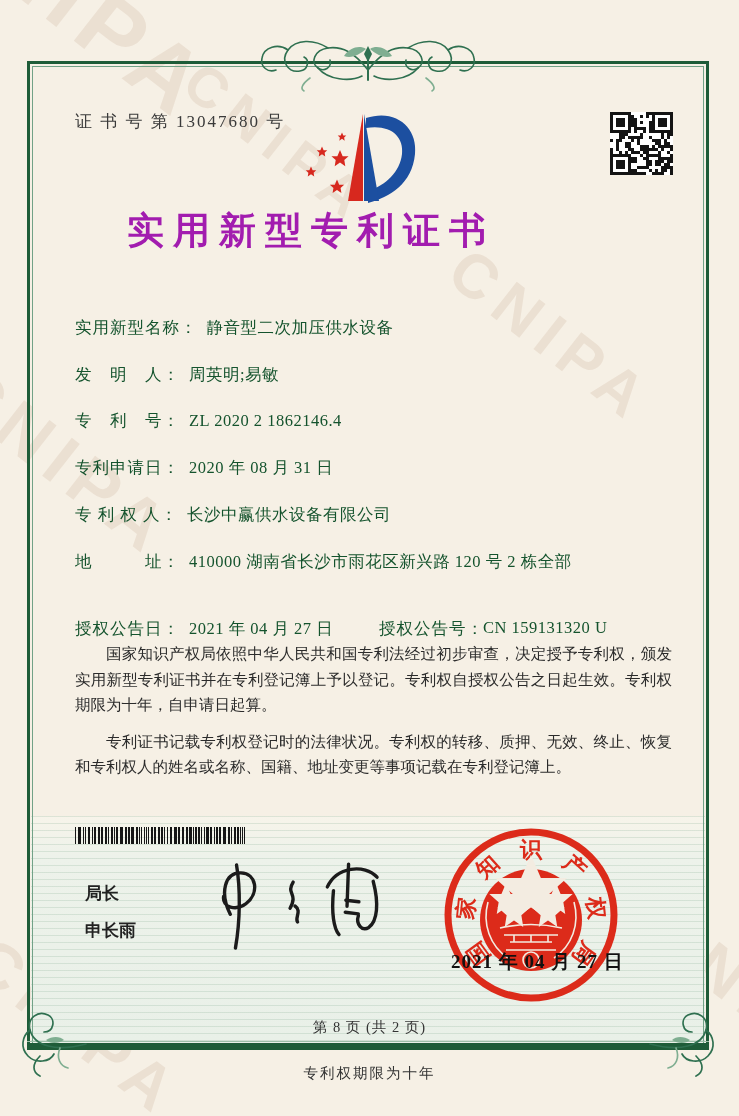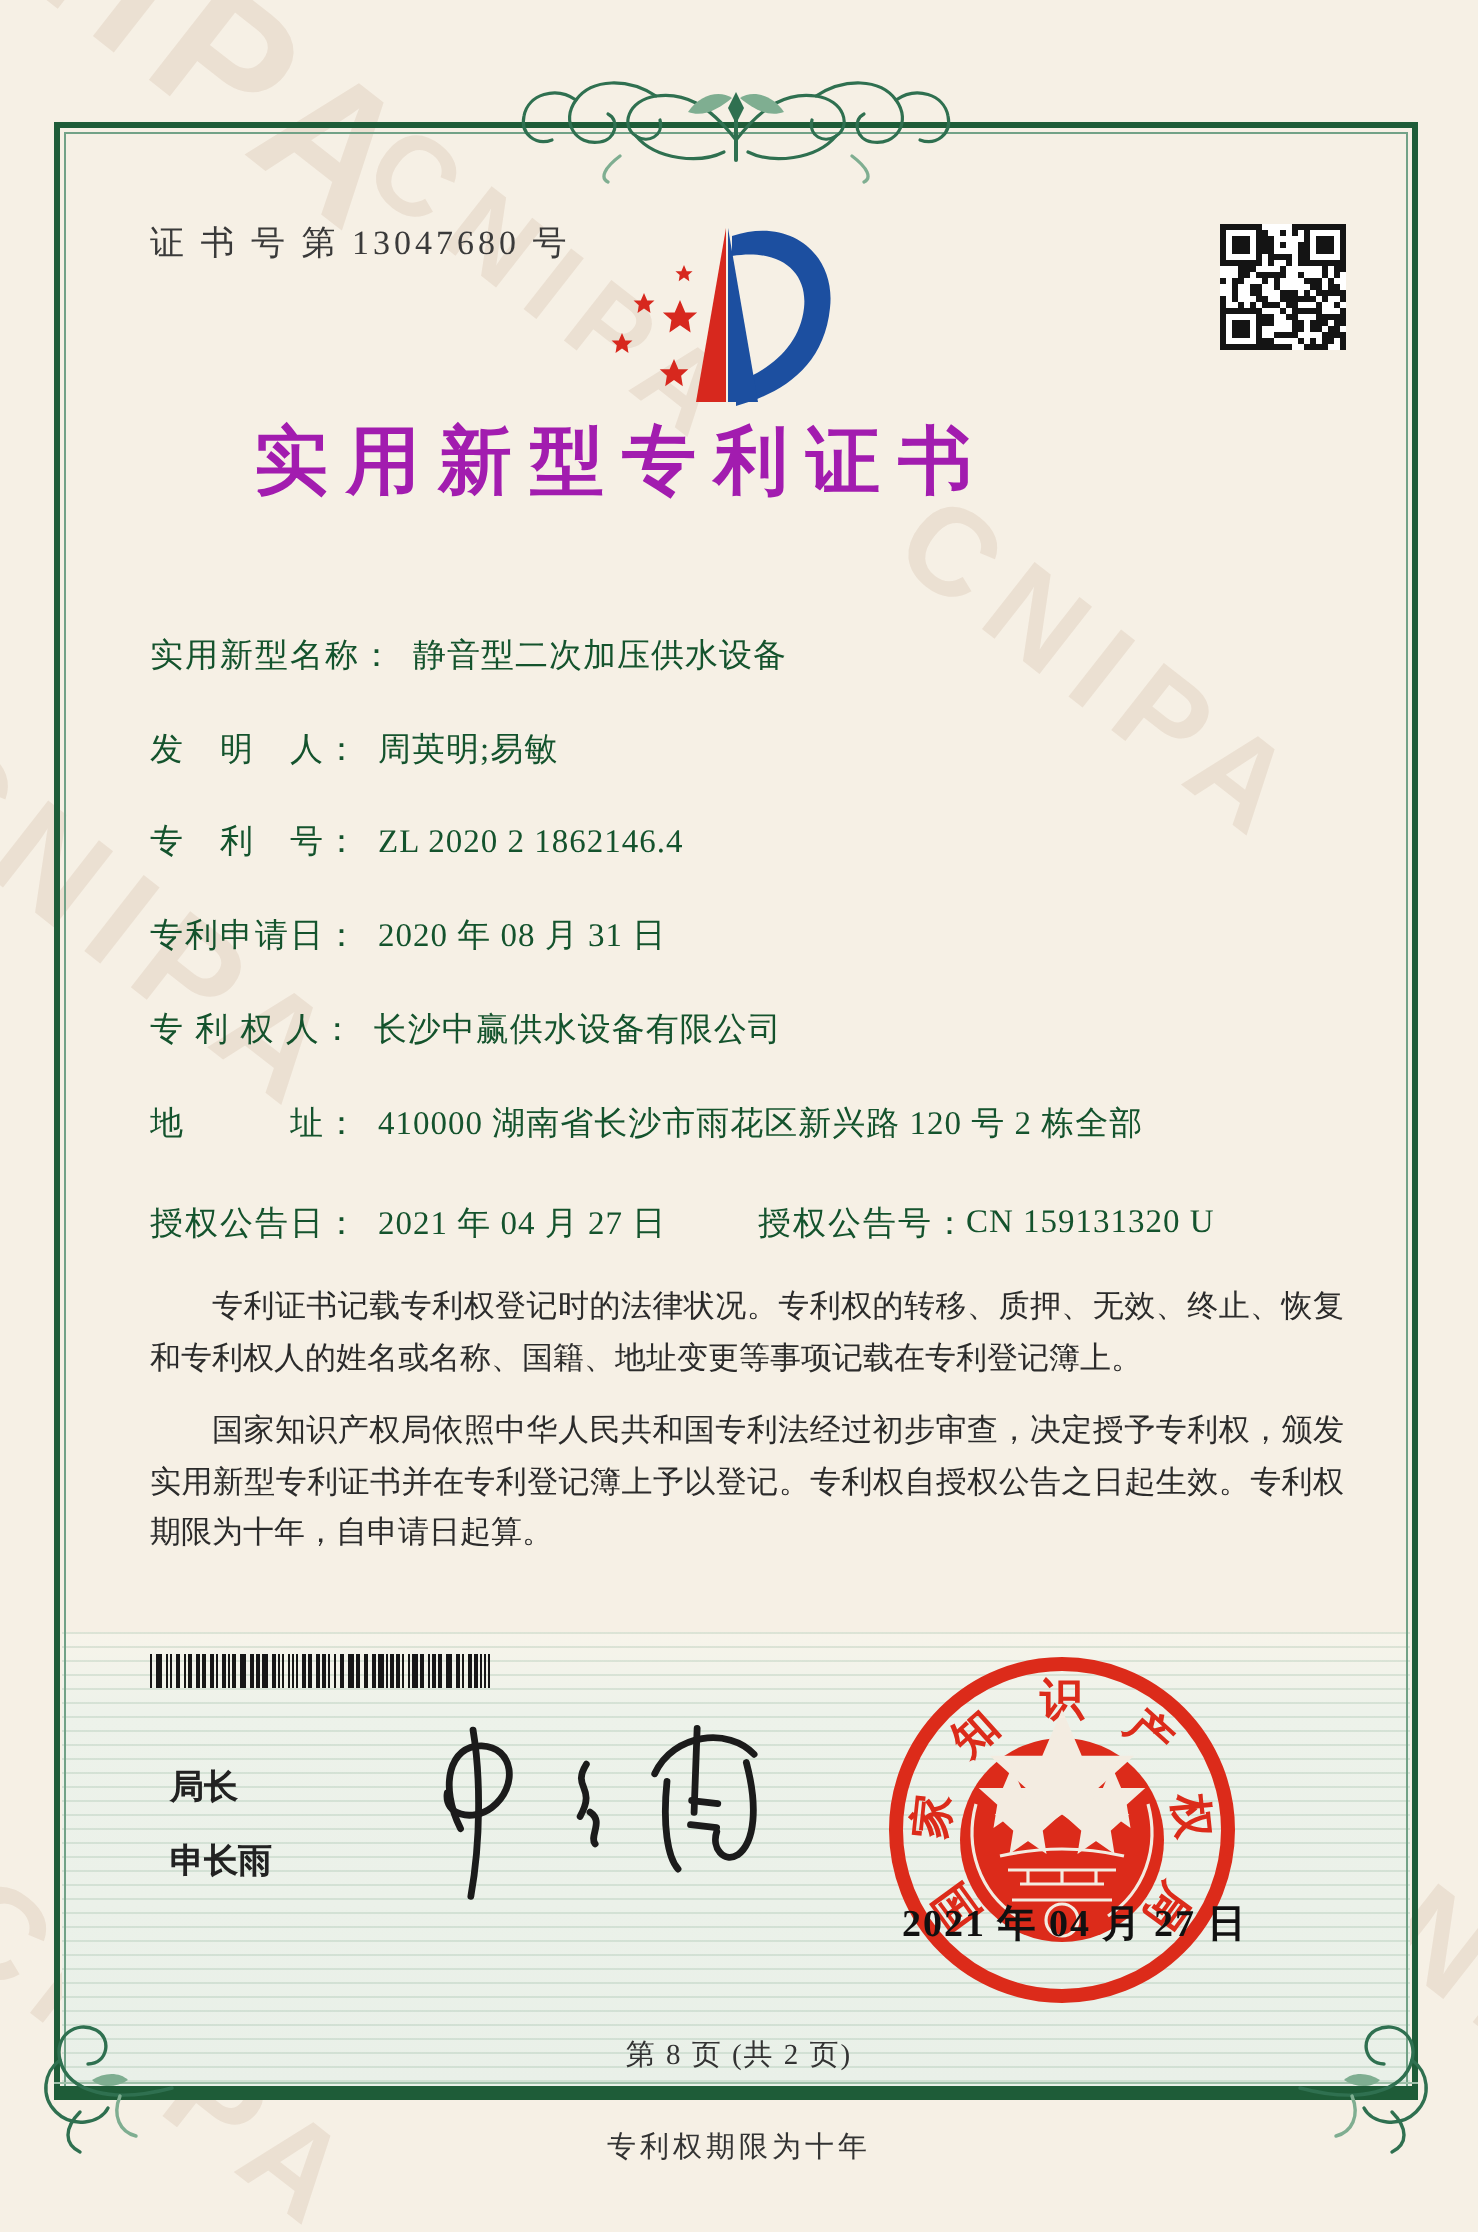--- a/index.html
+++ b/index.html
@@ -592,28 +592,28 @@
 </div>
 <div class="field-row" style="top:457px;">
   <span class="field-label">专利申请日：</span><span class="field-value">2020 年 08 月 31 日</span>
 </div>
 <div class="field-row" style="top:504px;">
   <span class="field-label">专 利 权 人：</span><span class="field-value">长沙中赢供水设备有限公司</span>
 </div>
 <div class="field-row" style="top:551px;">
   <span class="field-label">地　　　址：</span><span class="field-value">410000 湖南省长沙市雨花区新兴路 120 号 2 栋全部</span>
 </div>
-<div class="field-row" style="top:601px;width:600px;">
+<div class="field-row" style="top:618px;width:600px;">
   <span class="field-label">授权公告日：</span><span class="field-value">2021 年 04 月 27 日</span>
   <span class="field-label2">授权公告号：</span><span class="field-value2">CN 159131320 U</span>
 </div>
 
 <div class="paras">
+  <p>国家知识产权局依照中华人民共和国专利法经过初步审查，决定授予专利权，颁发实用新型专利证书并在专利登记簿上予以登记。专利权自授权公告之日起生效。专利权期限为十年，自申请日起算。</p>
   <p>专利证书记载专利权登记时的法律状况。专利权的转移、质押、无效、终止、恢复和专利权人的姓名或名称、国籍、地址变更等事项记载在专利登记簿上。</p>
-  <p>国家知识产权局依照中华人民共和国专利法经过初步审查，决定授予专利权，颁发实用新型专利证书并在专利登记簿上予以登记。专利权自授权公告之日起生效。专利权期限为十年，自申请日起算。</p>
 </div>
 
 <div class="barcode" id="barcode">
     <span style="width: 1px; margin-right: 2px;"></span>
     <span style="width: 3px; margin-right: 2px;"></span>
     <span style="width: 1px; margin-right: 1px;"></span>
     <span style="width: 1px; margin-right: 2px;"></span>
     <span style="width: 2px; margin-right: 2px;"></span>
     <span style="width: 1px; margin-right: 1px;"></span>
     <span style="width: 2px; margin-right: 2px;"></span>

